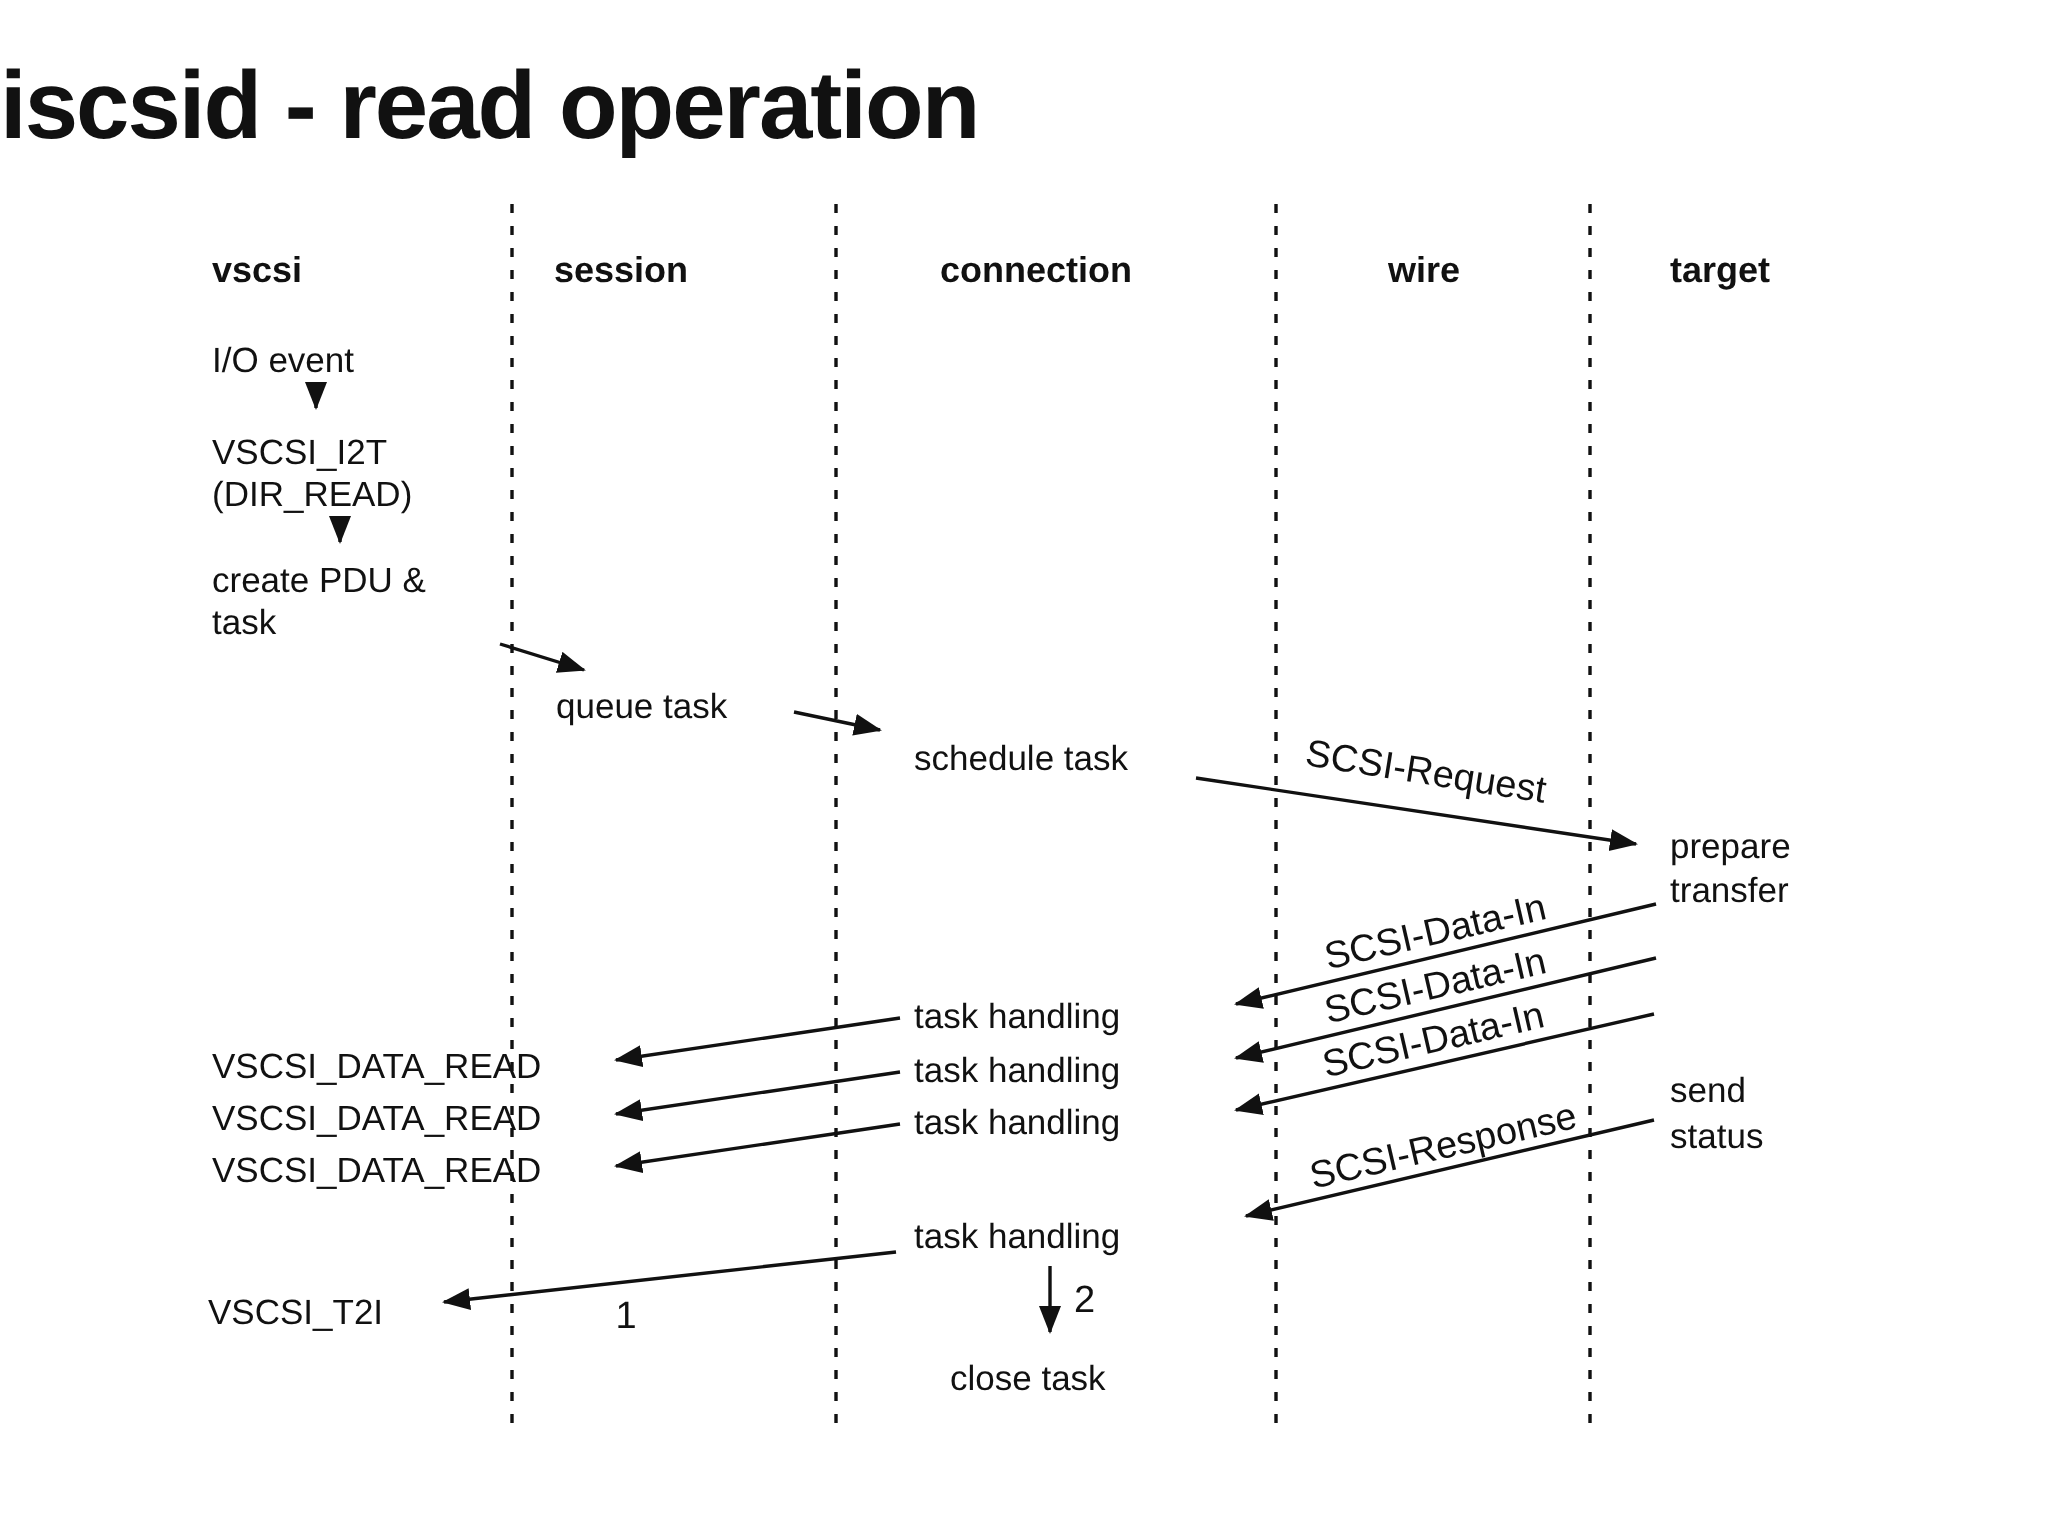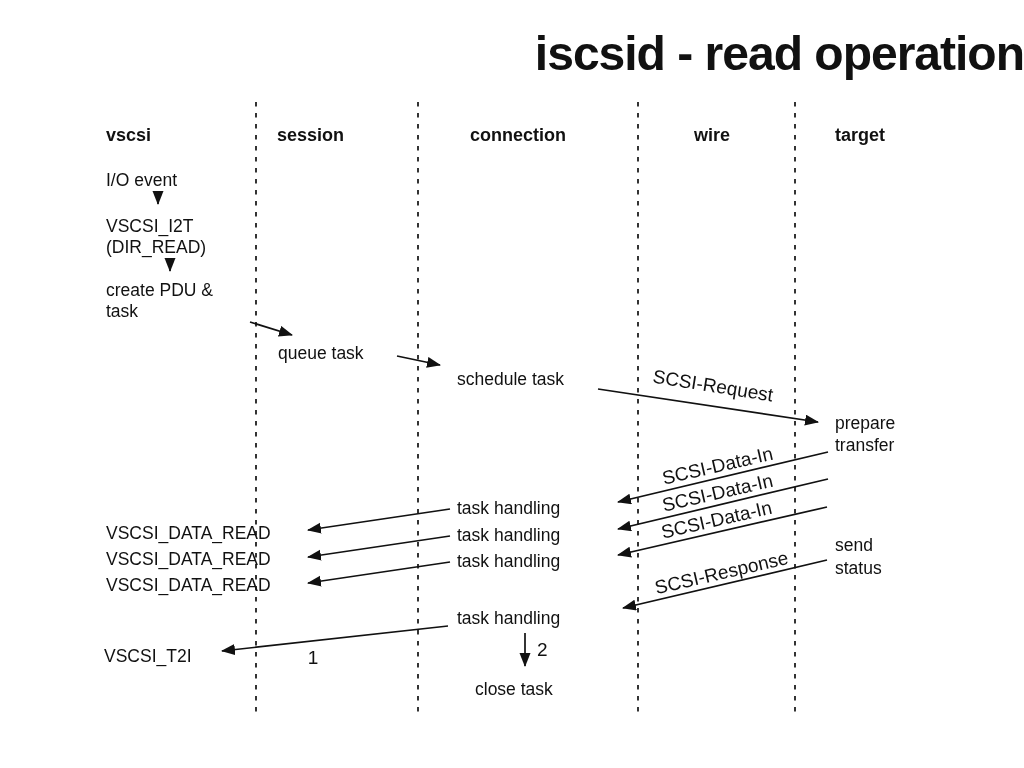--- a/index.html
+++ b/index.html
@@ -17,21 +17,21 @@
     height:768px;
     background:var(--bg);
     color:var(--ink);
     overflow:hidden;
   }
   .slide-title{
     position:absolute;
     top:26px;
     left:0;
     width:1024px;
-    text-align:right;
+    text-align:left;
     font-size:48px;
     font-weight:bold;
     letter-spacing:-1px;
     color:var(--ink);
     font-family:"Liberation Sans",sans-serif;
   }
   svg.diagram{
     position:absolute;
     inset:0;
     color:var(--ink);

